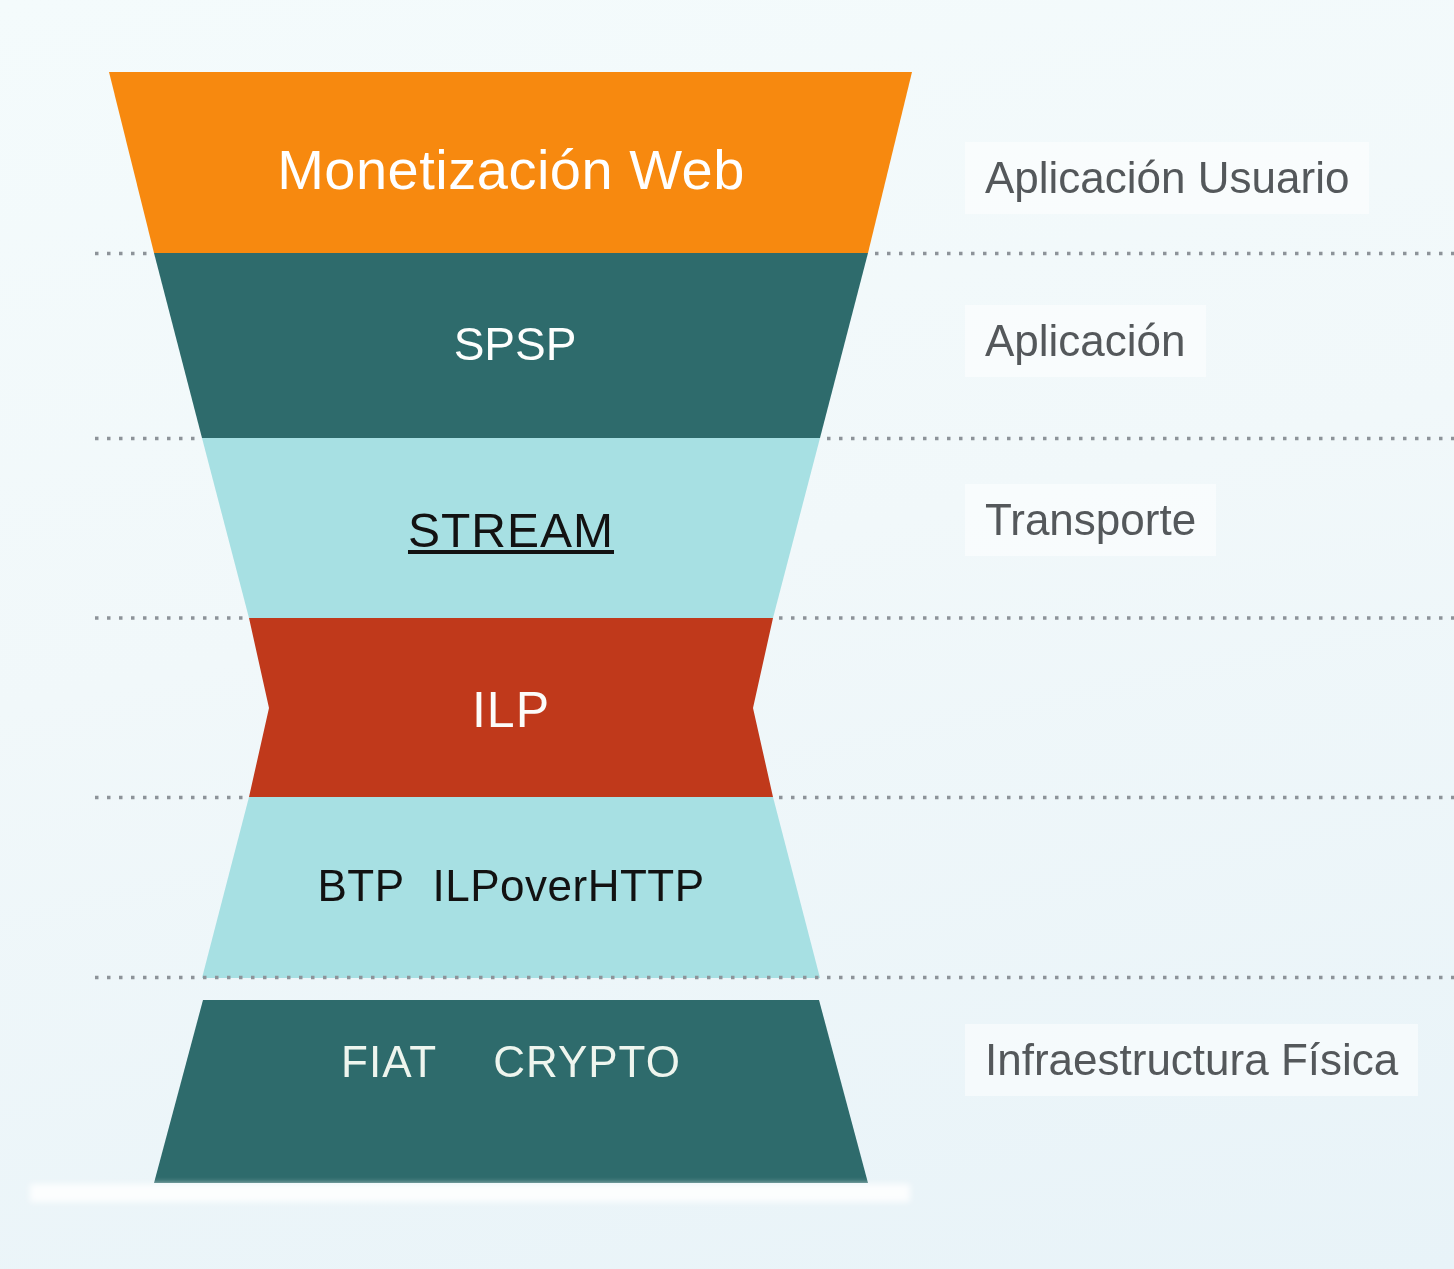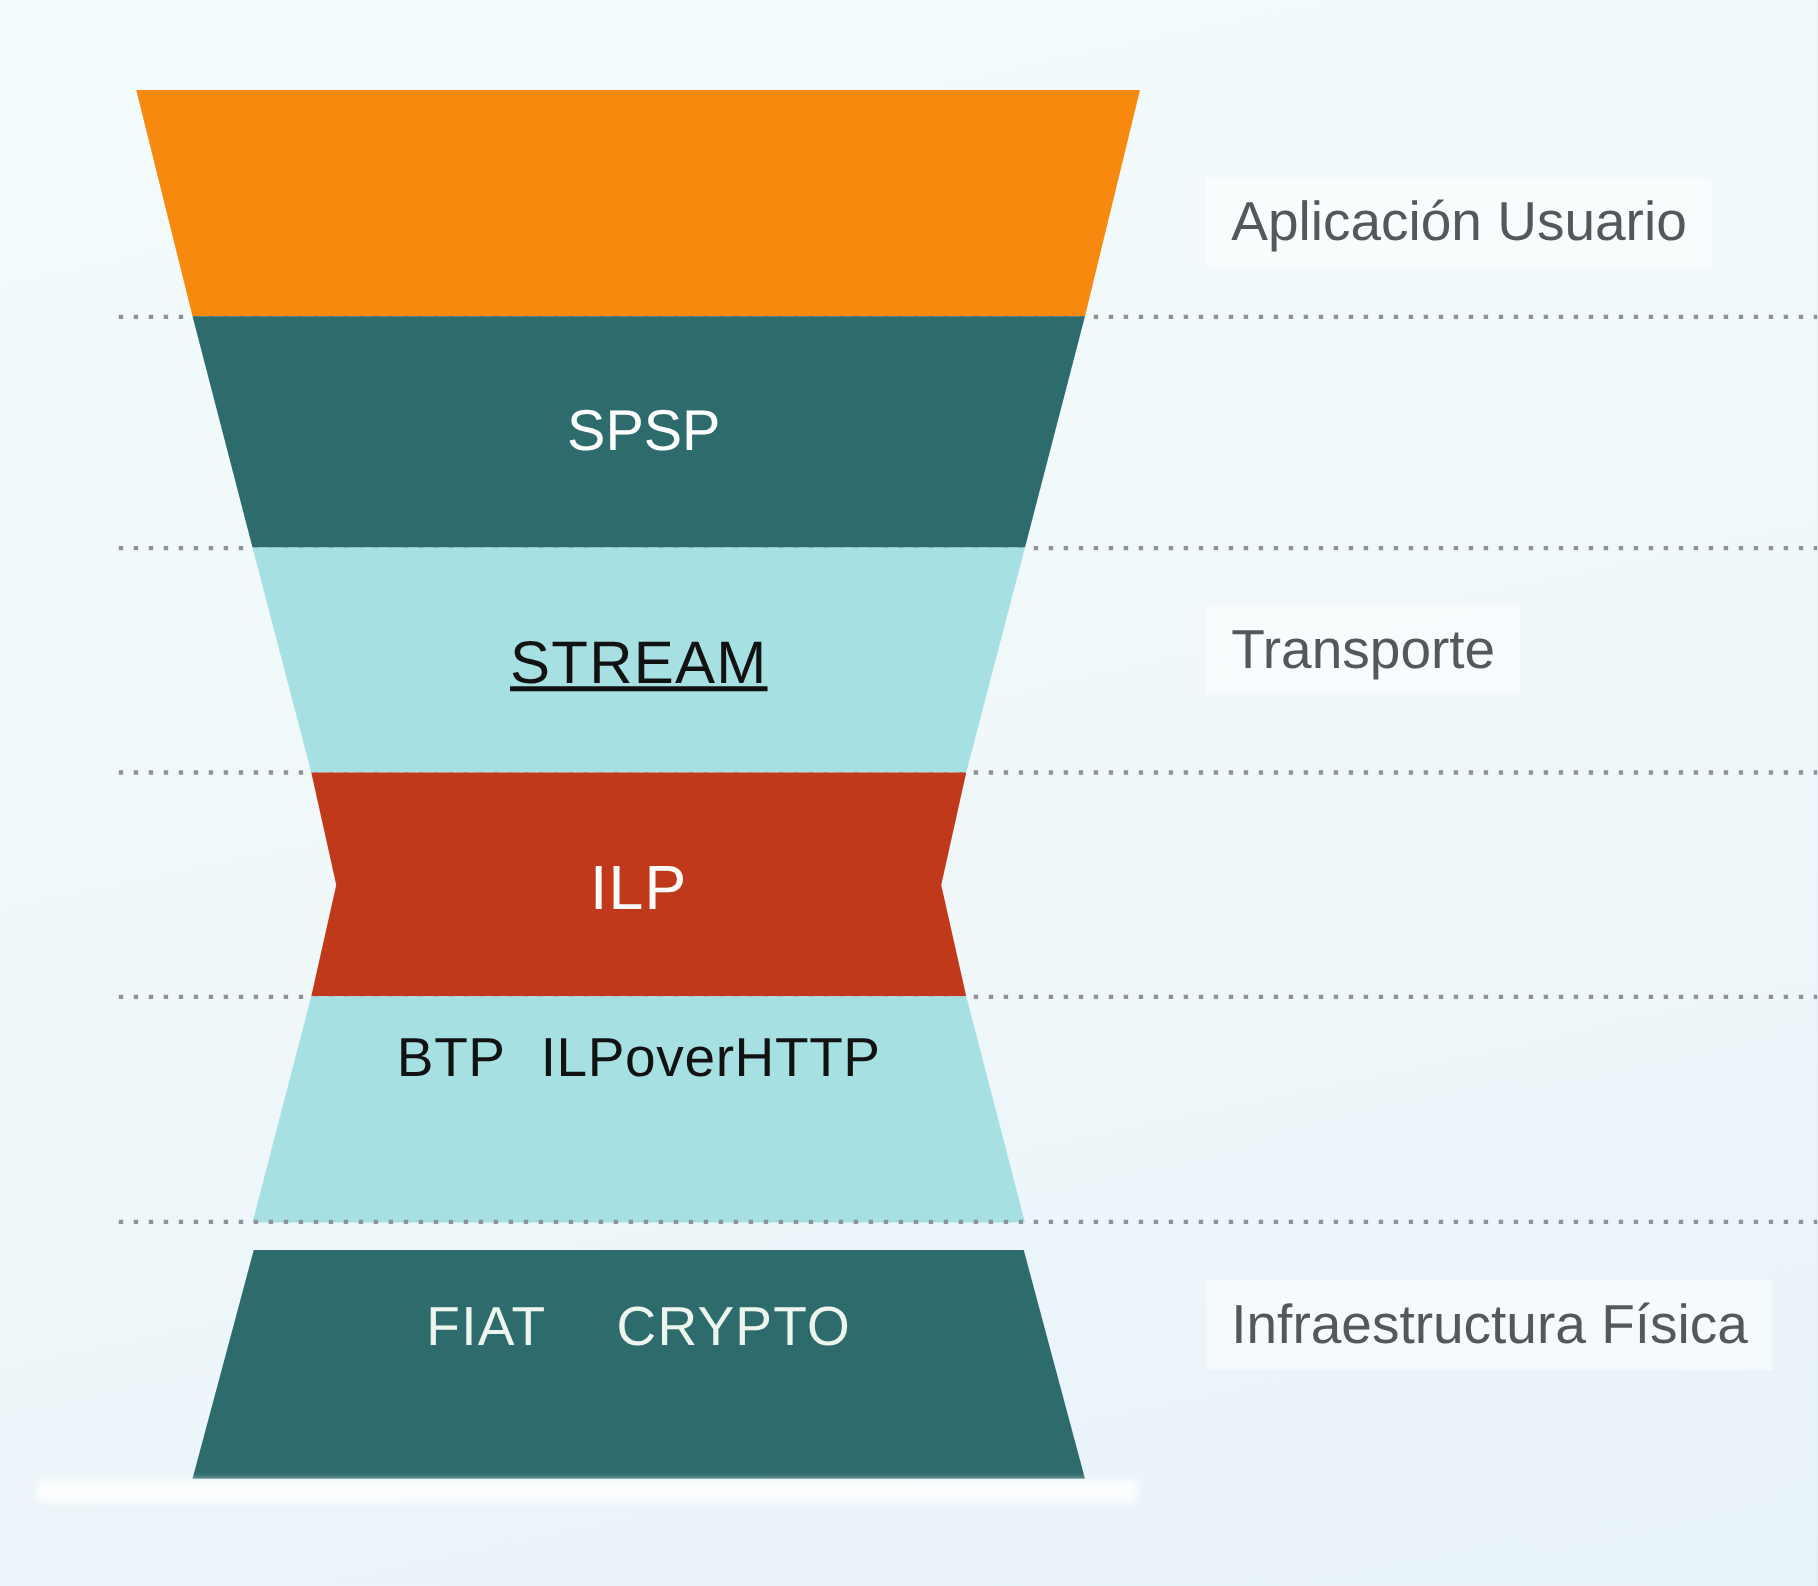--- a/index.html
+++ b/index.html
@@ -61,41 +61,45 @@
     <polygon points="202,438 820,438 773,618 249,618" fill="#A7E0E3"></polygon>
     <polygon points="249,618 773,618 753,708 773,797 249,797 269,708" fill="#C0391B"></polygon>
     <polygon points="249,797 773,797 820,978 202,978" fill="#A7E0E3"></polygon>
     <polygon points="203,1000 819,1000 868,1183 154,1183" fill="#2E6B6C"></polygon>
 
     <line x1="95" y1="977.5" x2="1454" y2="977.5" stroke-width="3.5" stroke-dasharray="3.5 8.5" stroke="#8D9399"></line>
   </svg>
 
   <div class="bottom-glow"></div>
 
+  <div class="fl lbl-monetizacion" style="left:511px;top:170px;">
+    <span>Monetización Web</span>
+  </div>
 
   <div class="fl lbl-spsp" style="left:515px;top:344px;">
     <span>SPSP</span>
   </div>
 
   <div class="fl lbl-stream" style="left:511px;top:531px;">
     <span>STREAM</span>
   </div>
 
   <div class="fl lbl-ilp" style="left:511px;top:710px;">
     <span>ILP</span>
   </div>
 
-  <div class="fl lbl-btp" style="left:511px;top:847px;">
+  <div class="fl lbl-btp" style="left:511px;top:886px;">
     <span>BTP</span>
     <span>ILPoverHTTP</span>
   </div>
 
   <div class="fl lbl-fiat" style="left:511px;top:1062px;">
     <span>FIAT</span>
     <span>CRYPTO</span>
   </div>
 
 
   <div class="rl" style="left:965px;top:178px;">Aplicación Usuario</div>
+  <div class="rl" style="left:965px;top:341px;">Aplicación</div>
   <div class="rl" style="left:965px;top:520px;">Transporte</div>
   <div class="rl" style="left:965px;top:1060px;">Infraestructura Física</div>
 
 </div>
 
 </body></html>

